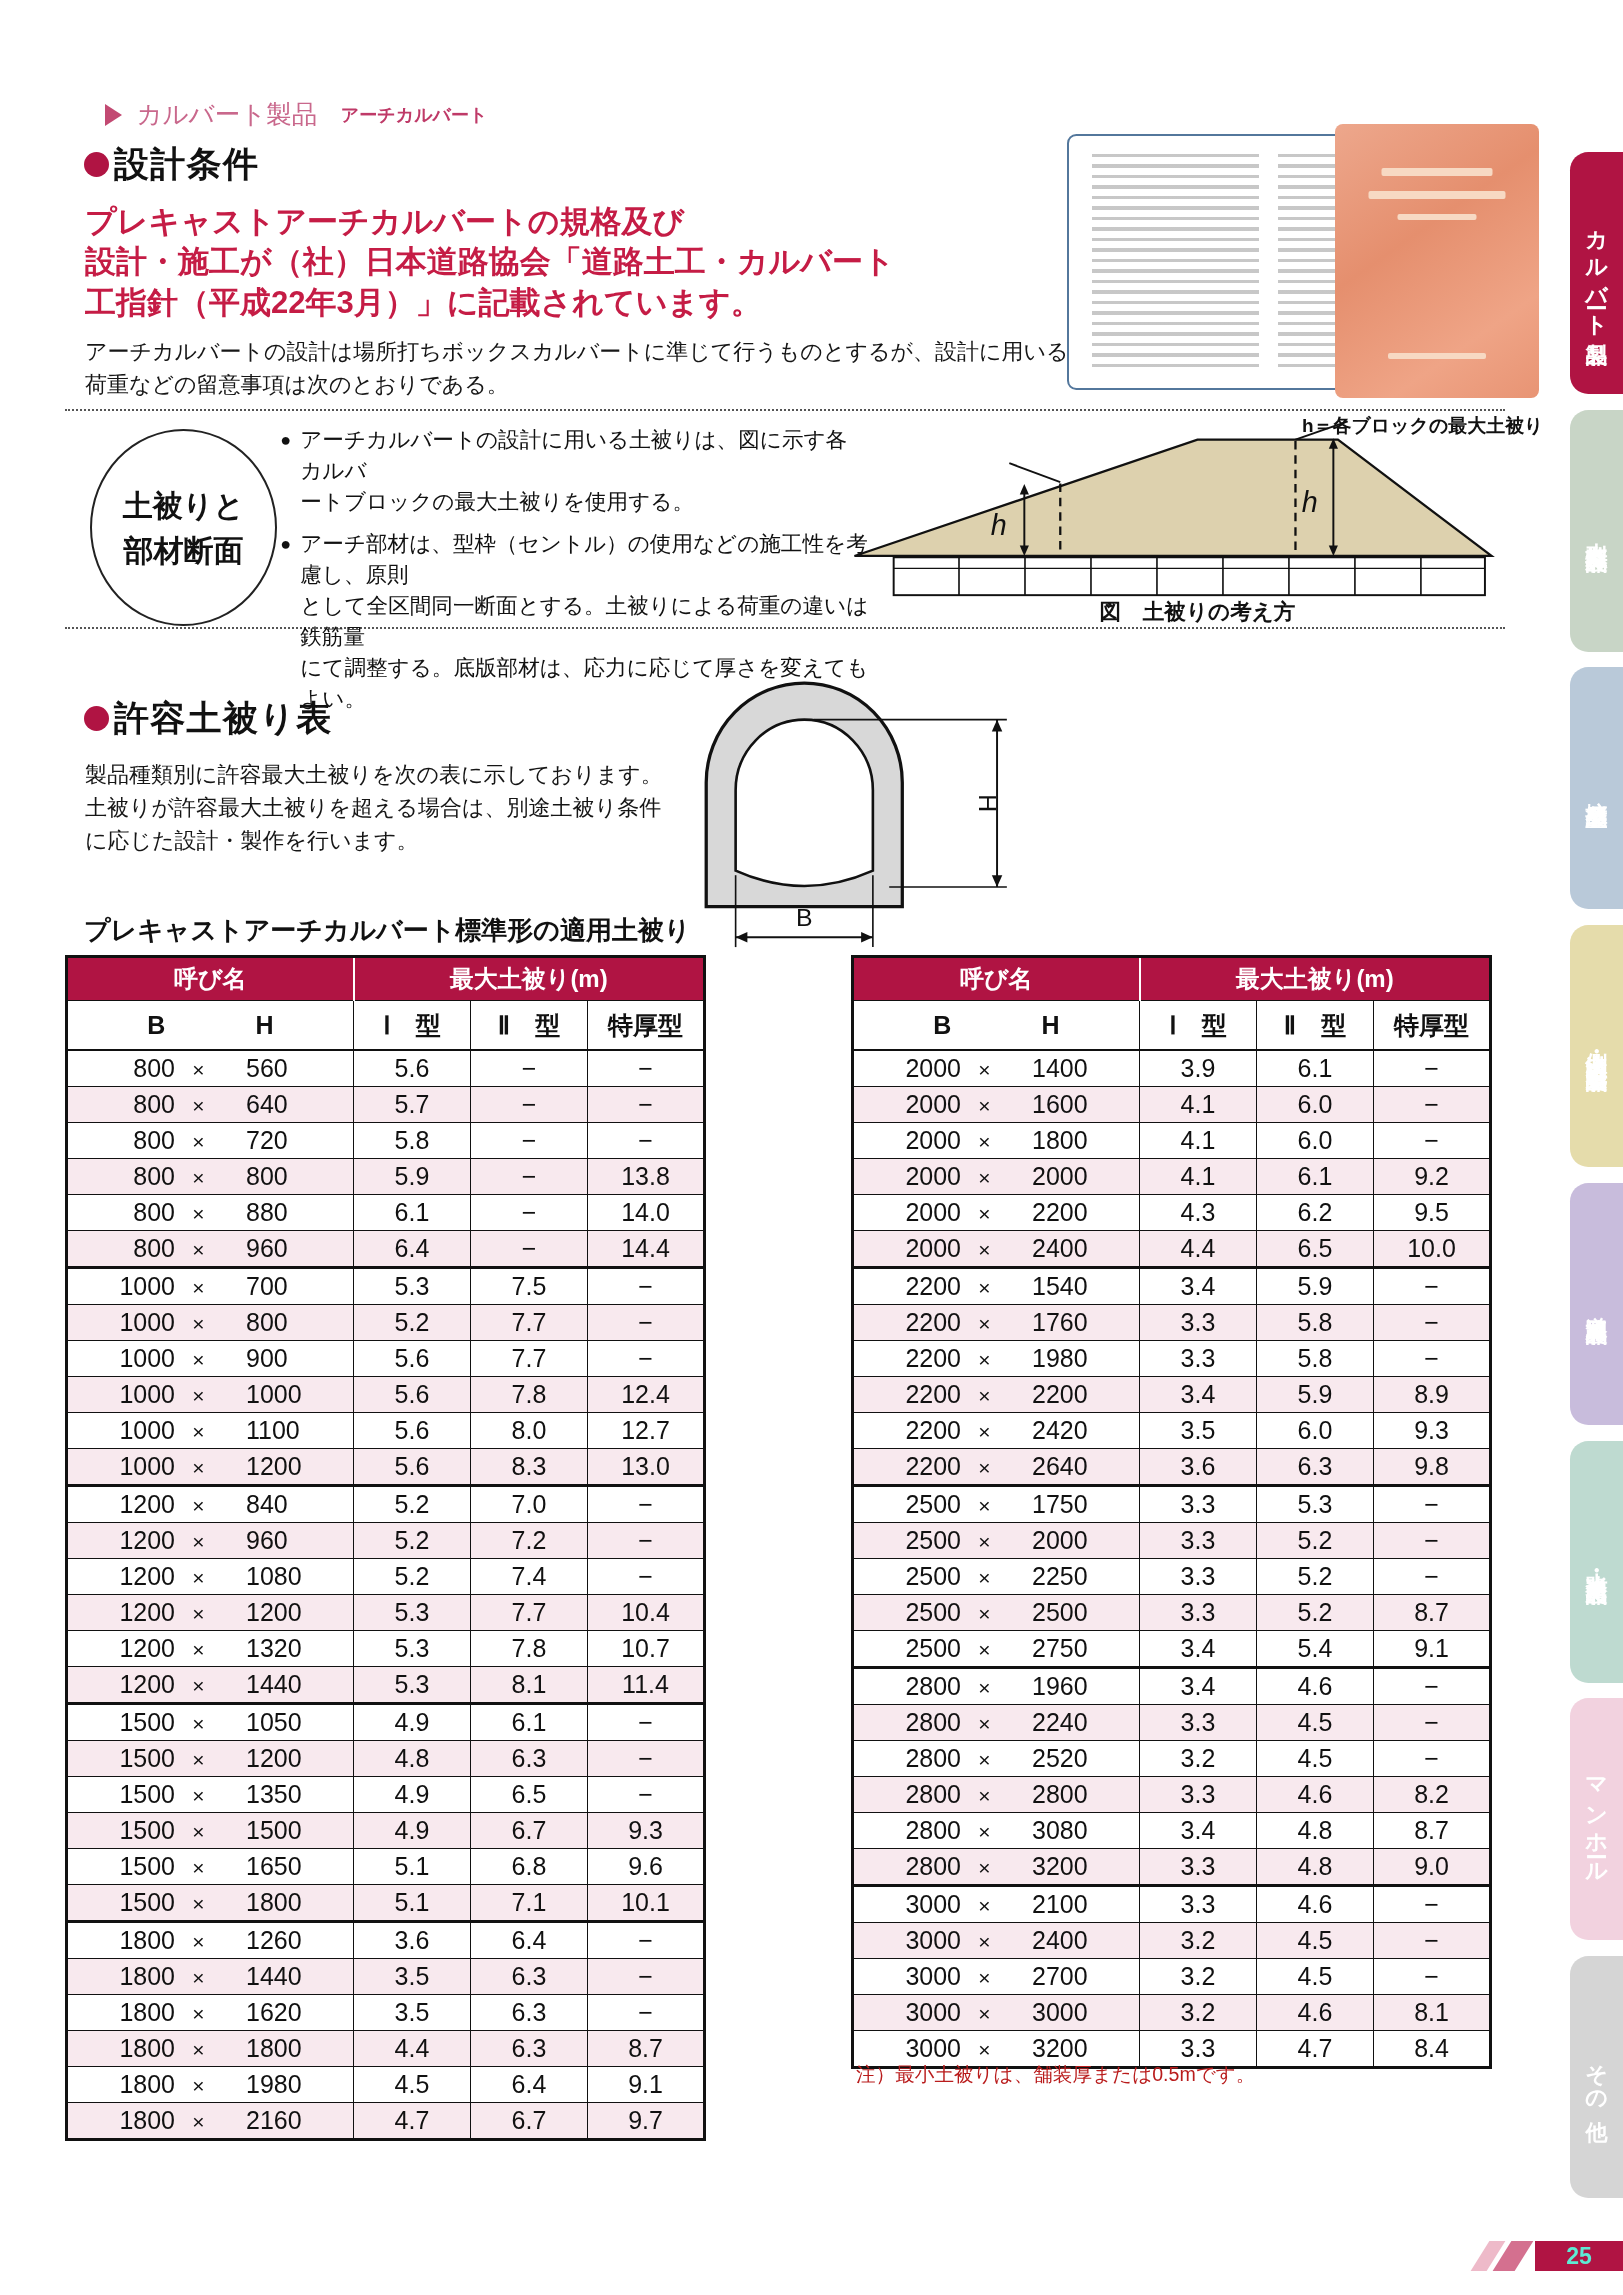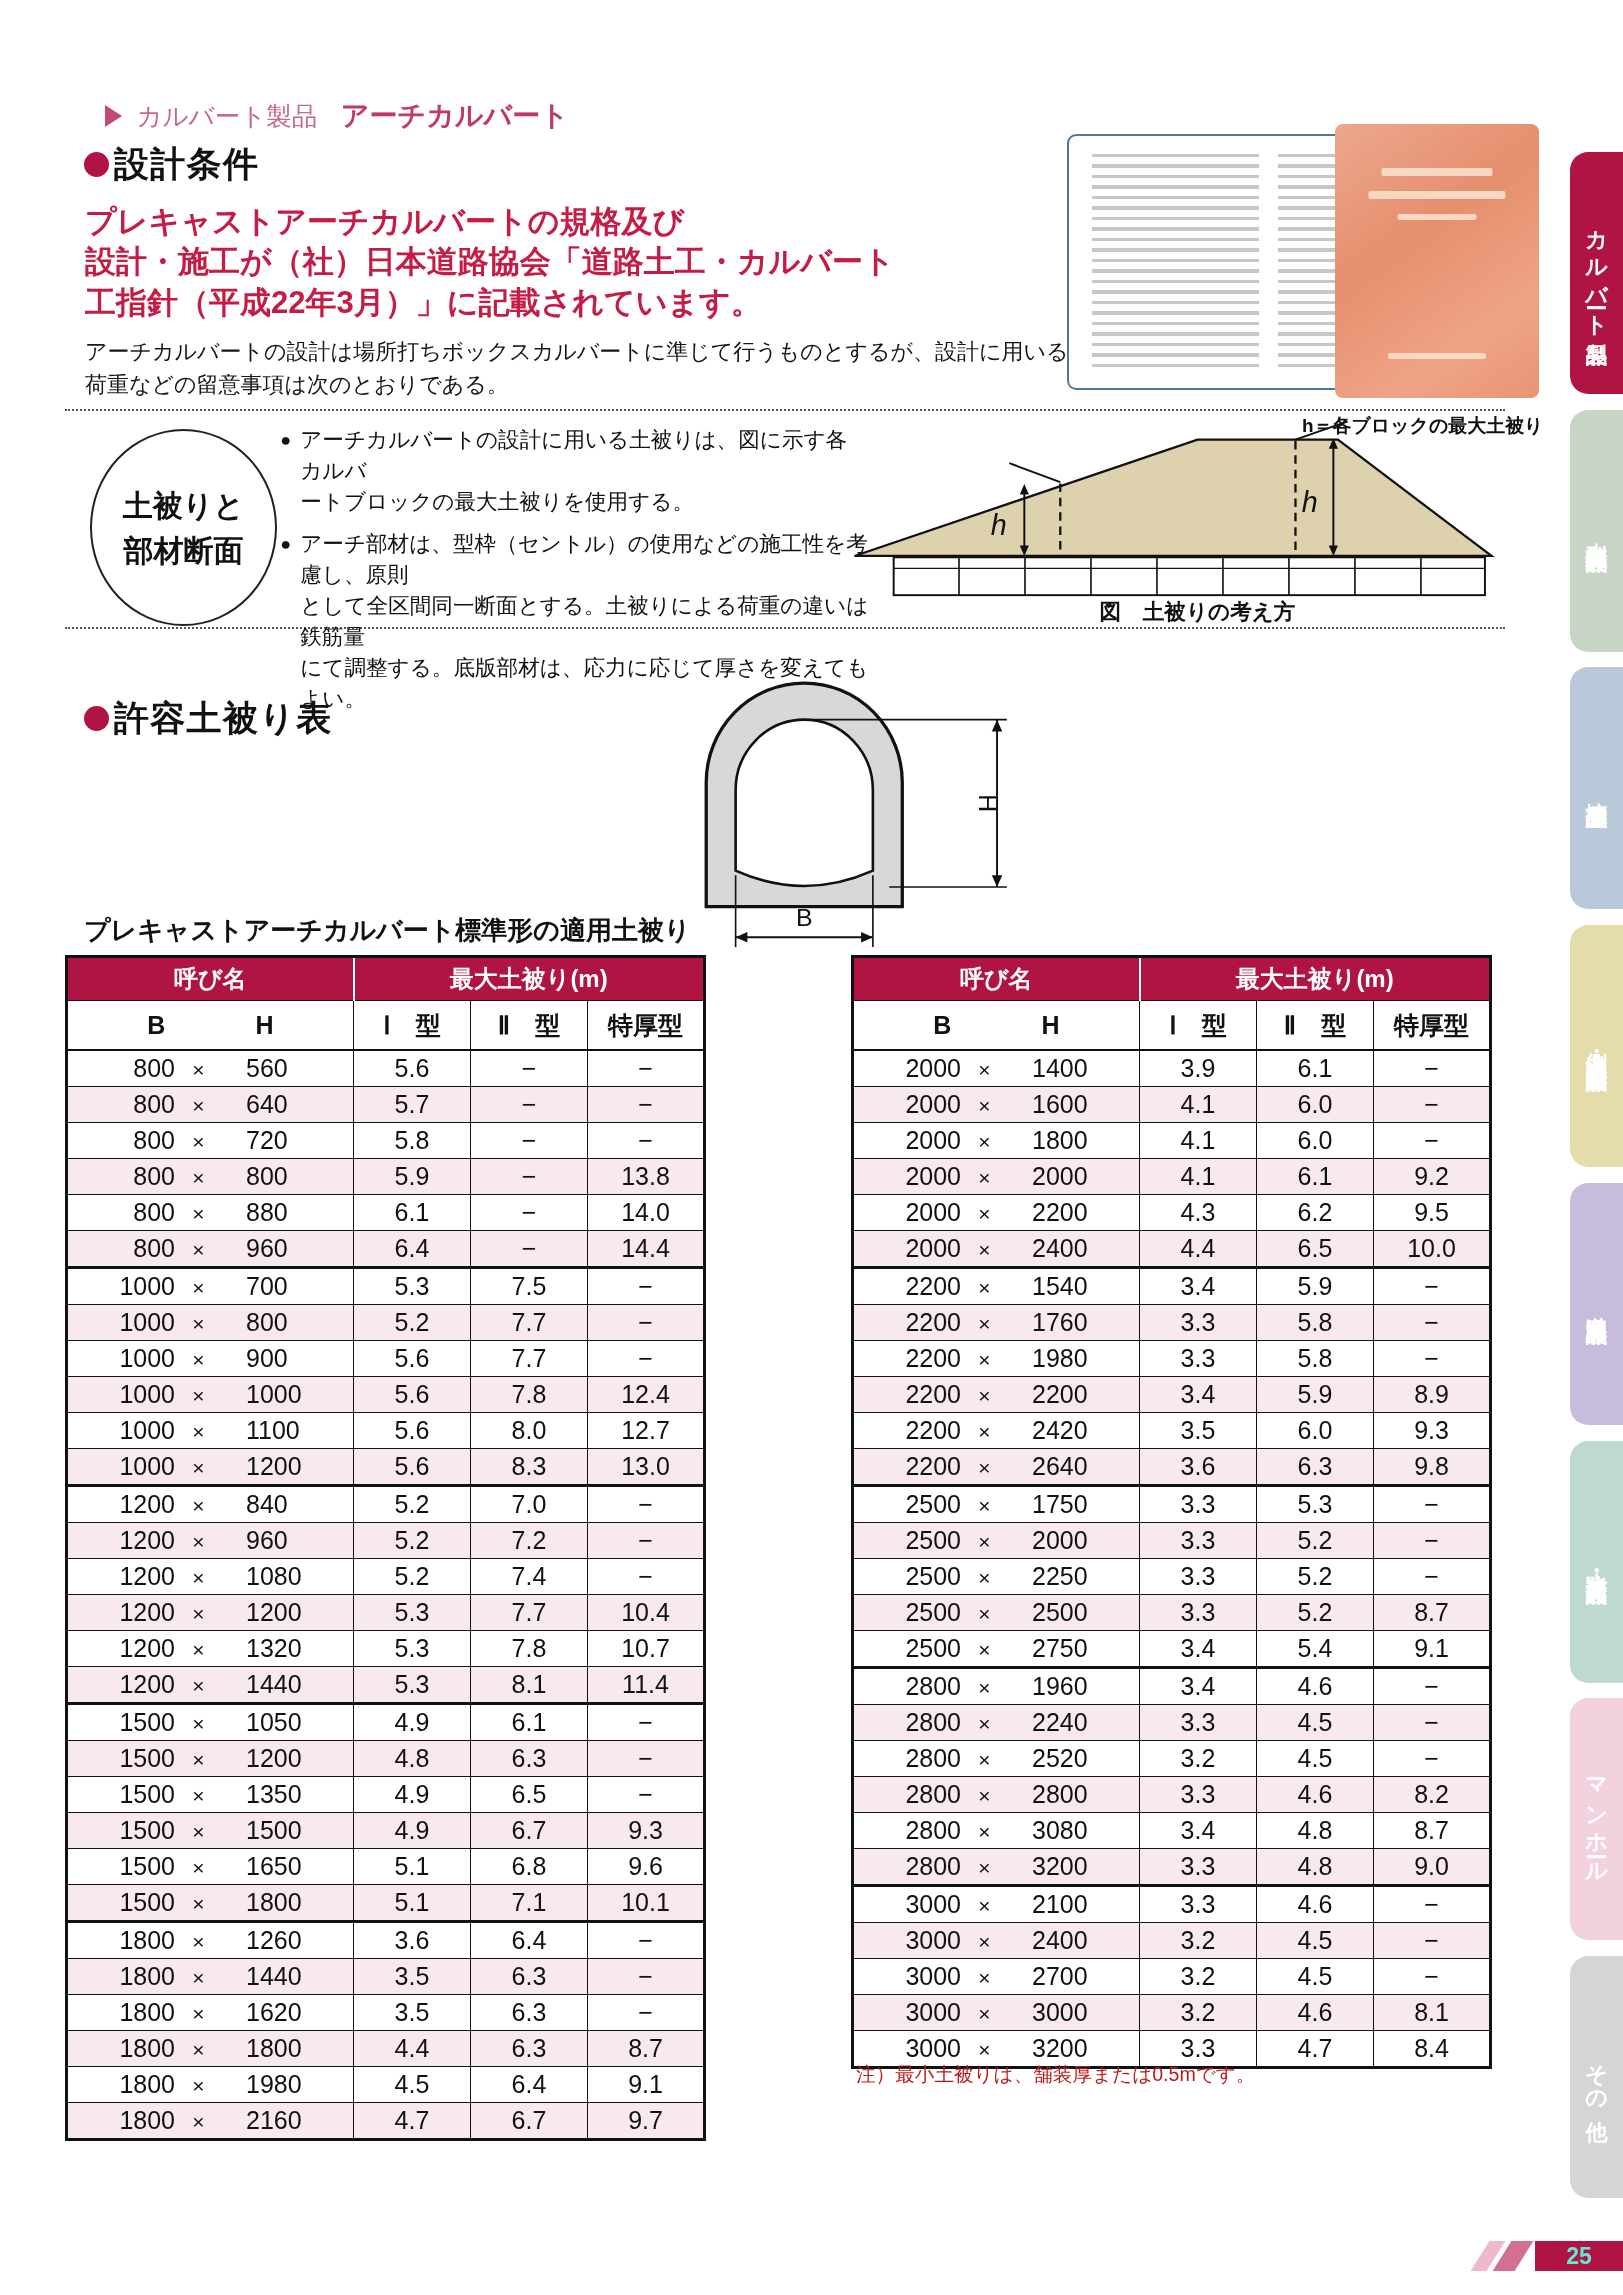--- a/index.html
+++ b/index.html
@@ -4,21 +4,21 @@
 <style>
   html,body{margin:0;padding:0;background:#e9e9e9;}
   .page{position:relative;width:1623px;height:2295px;background:#ffffff;overflow:hidden;
         font-family:"Liberation Sans",sans-serif;color:#111;}
   .abs{position:absolute;}
 
   
   .breadcrumb{left:105px;top:97px;display:flex;align-items:center;gap:14.4px;}
   .bc-tri{width:0;height:0;border-left:17px solid #c24972;border-top:11px solid transparent;border-bottom:11px solid transparent;}
   .bc-cat{font-size:25.5px;color:#c9688c;}
-  .bc-prod{font-size:28px;font-weight:bold;color:#bf3a68;margin-left:9.2px;}
+  .bc-prod{font-size:18px;font-weight:bold;color:#bf3a68;margin-left:9.2px;}
 
   
   .sec-head{display:flex;align-items:center;gap:5px;}
   .sec-dot{width:25px;height:25px;border-radius:50%;background:#b01443;}
   .sec-title{font-size:35px;font-weight:bold;letter-spacing:1.3px;}
   .h1{left:84px;top:141px;}
   .h2{left:84px;top:695px;}
 
   .red-lead{left:85px;top:202px;width:982px;font-size:31px;font-weight:bold;color:#c51c45;
             line-height:1.3;white-space:pre-line;}
@@ -171,20 +171,23 @@
     <text x="248" y="196" font-size="44" font-style="italic" text-anchor="end" fill="#111">h</text>
     <text x="724" y="160" font-size="44" font-style="italic" text-anchor="end" fill="#111">h</text>
     <text x="700" y="38" font-size="29" font-weight="bold" fill="#111">h＝各ブロックの最大土被り</text>
   </svg>
   <div class="abs fig-caption">図　土被りの考え方</div>
 
   <div class="abs sec-head h2">
     <span class="sec-dot"></span>
     <span class="sec-title">許容土被り表</span>
   </div>
+  <div class="abs body-text t2">製品種類別に許容最大土被りを次の表に示しております。
+土被りが許容最大土被りを超える場合は、別途土被り条件
+に応じた設計・製作を行います。</div>
 
   <svg class="abs arch-svg" width="366" height="314" viewBox="0 0 560 480">
     <path d="M60,400 L60,210 A150,152 0 0 1 360,210 L360,400 Z" fill="#d8d8d8" stroke="#111" stroke-width="5"></path>
     <path d="M105,222 A105,108 0 0 1 315,222 L315,345 Q210,392 105,345 Z" fill="#fff" stroke="#111" stroke-width="4"></path>
     <line x1="105" y1="352" x2="105" y2="462" stroke="#111" stroke-width="2.5"></line>
     <line x1="315" y1="352" x2="315" y2="462" stroke="#111" stroke-width="2.5"></line>
     <line x1="105" y1="447" x2="315" y2="447" stroke="#111" stroke-width="3"></line>
     <polygon points="105,447 123,439 123,455" fill="#111"></polygon>
     <polygon points="315,447 297,439 297,455" fill="#111"></polygon>
     <text x="210" y="430" font-size="38" text-anchor="middle" fill="#111">B</text>

